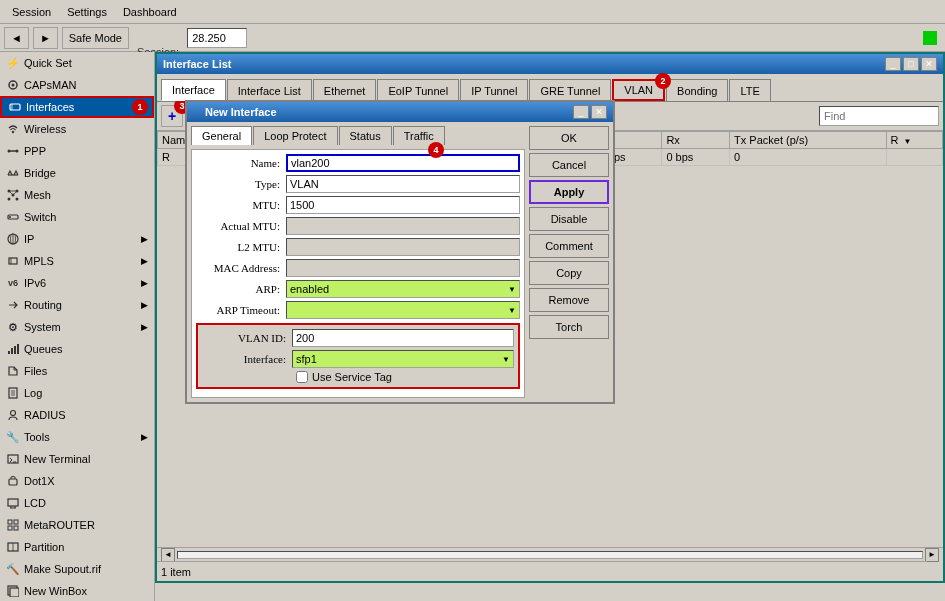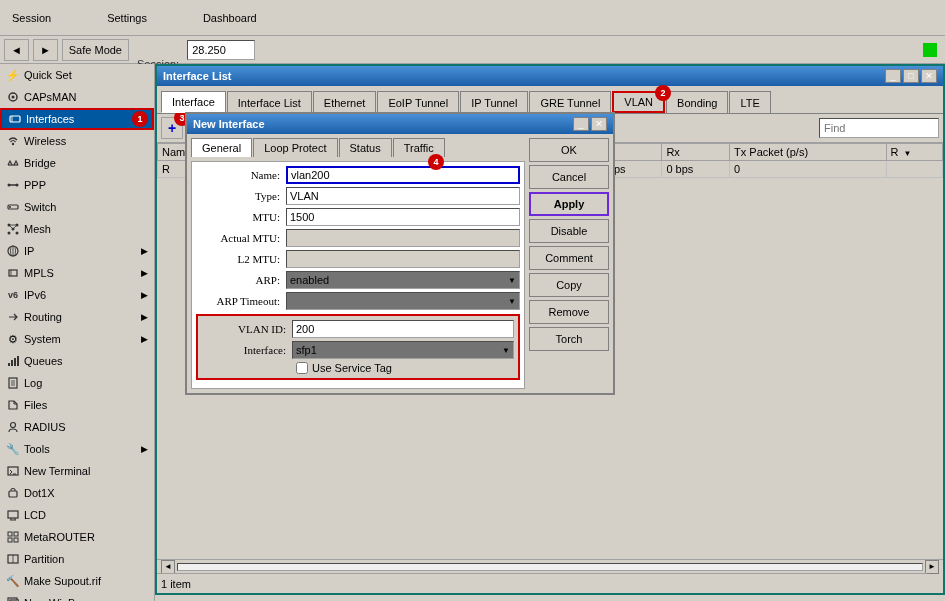--- a/index.html
+++ b/index.html
@@ -1,26 +1,26 @@
 <!DOCTYPE html>
 <html><head>
   <meta charset="utf-8">
   <style>
     * { box-sizing: border-box; margin: 0; padding: 0; font-family: 'Segoe UI', Tahoma, Geneva, Verdana, sans-serif; font-size: 11px; }
     body { background: #d4d0c8; overflow: hidden; width: 945px; height: 601px; }
 
     
-    .menubar { background: #d4d0c8; display: flex; align-items: center; height: 36px; border-bottom: 1px solid #a0a0a0; padding: 0 4px; gap: 40px; }
+    .menubar { background: #d4d0c8; display: flex; align-items: center; height: 24px; border-bottom: 1px solid #a0a0a0; padding: 0 4px; }
     .menubar-item { padding: 2px 8px; cursor: pointer; }
 
     
     .toolbar { background: #d4d0c8; display: flex; align-items: center; height: 28px; padding: 2px 4px; border-bottom: 1px solid #a0a0a0; gap: 4px; }
     .toolbar-btn { background: #d4d0c8; border: 1px solid #a0a0a0; padding: 2px 6px; cursor: pointer; display: flex; align-items: center; gap: 3px; height: 22px; }
     .session-label { color: #333; padding: 0 4px; margin-top: 28px; }
-    .session-value { background: white; border: 1px inset #a0a0a0; padding: 1px 4px; width: 68px; height: 20px; }
+    .session-value { background: white; border: 1px inset #a0a0a0; padding: 1px 4px; width: 60px; height: 20px; }
     .green-indicator { width: 14px; height: 14px; background: #00cc00; margin-left: auto; margin-right: 4px; }
 
     
     .main-layout { display: flex; height: 551px; }
 
     
     .sidebar { width: 155px; background: #d4d0c8; border-right: 1px solid #a0a0a0; overflow-y: auto; flex-shrink: 0; }
     .sidebar-item { display: flex; align-items: center; padding: 3px 6px; cursor: pointer; height: 22px; gap: 4px; position: relative; }
     .sidebar-item.highlighted { background: #0058a0; color: white; border: 2px solid #cc0000; }
     .sidebar-item .arrow { margin-left: auto; font-size: 9px; }
@@ -54,31 +54,31 @@
     
     .iface-table { width: 100%; border-collapse: collapse; }
     .iface-table th { background: #d4d0c8; border: 1px solid #a0a0a0; padding: 2px 4px; text-align: left; font-weight: normal; white-space: nowrap; }
     .iface-table td { border: 1px solid #c0c0c0; padding: 2px 4px; white-space: nowrap; }
     .table-header-row { background: #d4d0c8; }
     .table-container { overflow: auto; max-height: 200px; }
 
     
     .dialog-overlay { position: absolute; top: 48px; left: 30px; width: 430px; background: #d4d0c8; border: 2px solid #808080; z-index: 10; }
     .dialog-titlebar { background: linear-gradient(to bottom, #4a90d9, #1a5fa8); color: white; padding: 2px 6px; display: flex; align-items: center; justify-content: space-between; height: 20px; }
-    .dialog-title { font-weight: bold; }
+    .dialog-title { font-weight: bold; margin-left: 12px; }
     .dialog-ctrl { display: flex; gap: 2px; }
     .dialog-body { display: flex; padding: 4px; gap: 4px; }
     .dialog-form { flex: 1; }
     .dialog-tabs { display: flex; gap: 1px; margin-bottom: 4px; }
     .dialog-tab { padding: 3px 10px; background: #d4d0c8; border: 1px solid #808080; border-bottom: none; cursor: pointer; }
     .dialog-tab.active { background: white; }
     .form-row { display: flex; align-items: center; margin-bottom: 3px; }
     .form-label { width: 90px; text-align: right; padding-right: 6px; flex-shrink: 0; font-family: Liberation Serif, serif; }
     .form-input { flex: 1; height: 18px; border: 1px inset #a0a0a0; background: white; padding: 1px 3px; }
-    .form-select { flex: 1; height: 18px; border: 1px inset #a0a0a0; background: #737373; padding: 1px 3px; display: flex; align-items: center; justify-content: space-between; }
+    .form-select { flex: 1; height: 18px; border: 1px inset #a0a0a0; background: #bef264; padding: 1px 3px; display: flex; align-items: center; justify-content: space-between; }
     .form-select-arrow { font-size: 8px; }
     
     
     .vlan-section { border: 2px solid #cc0000; margin: 4px 0; padding: 4px; background: #d4d0c8; }
 
     
     .dialog-buttons { display: flex; flex-direction: column; gap: 3px; width: 80px; flex-shrink: 0; }
     .dialog-btn { height: 24px; background: #d4d0c8; border: 1px solid #808080; cursor: pointer; text-align: center; display: flex; align-items: center; justify-content: center; }
     .dialog-btn.active { border: 2px solid #cc0000; font-weight: bold; }
 
@@ -145,64 +145,64 @@
             <path d="M2 5 Q6 1 10 5" fill="none" stroke="#333" stroke-width="1.2"></path>
             <path d="M3.5 7 Q6 4 8.5 7" fill="none" stroke="#333" stroke-width="1.2"></path>
             <circle cx="6" cy="9" r="1.2" fill="#333"></circle>
           </svg>
       </span>
       <span>Wireless</span>
     </div>
     <div class="sidebar-item">
       <span class="sidebar-icon">
         <svg width="12" height="12" viewBox="0 0 12 12">
+            <line x1="2" y1="6" x2="10" y2="6" stroke="#333" stroke-width="1.5"></line>
+            <circle cx="2" cy="6" r="1.5" fill="#333"></circle>
+            <circle cx="10" cy="6" r="1.5" fill="#333"></circle>
+          </svg>
+      </span>
+      <span>PPP</span>
+    </div>
+    <div class="sidebar-item">
+      <span class="sidebar-icon">
+        <svg width="12" height="12" viewBox="0 0 12 12">
             <path d="M1 8 L3 4 L5 8" fill="none" stroke="#333" stroke-width="1.2"></path>
             <path d="M7 8 L9 4 L11 8" fill="none" stroke="#333" stroke-width="1.2"></path>
             <line x1="1" y1="8" x2="11" y2="8" stroke="#333" stroke-width="1.2"></line>
           </svg>
       </span>
       <span>Bridge</span>
-    </div>
-    <div class="sidebar-item">
-      <span class="sidebar-icon">
-        <svg width="12" height="12" viewBox="0 0 12 12">
-            <line x1="2" y1="6" x2="10" y2="6" stroke="#333" stroke-width="1.5"></line>
-            <circle cx="2" cy="6" r="1.5" fill="#333"></circle>
-            <circle cx="10" cy="6" r="1.5" fill="#333"></circle>
-          </svg>
-      </span>
-      <span>PPP</span>
-    </div>
-    <div class="sidebar-item">
-      <span class="sidebar-icon">
-        <svg width="12" height="12" viewBox="0 0 12 12">
-            <rect x="1" y="4" width="10" height="4" rx="1" fill="none" stroke="#333" stroke-width="1.2"></rect>
-            <circle cx="3" cy="6" r="1" fill="#333"></circle>
-          </svg>
-      </span>
-      <span>Switch</span>
     </div>
     <div class="sidebar-item">
       <span class="sidebar-icon">
         <svg width="12" height="12" viewBox="0 0 12 12">
             <circle cx="2" cy="2" r="1.5" fill="#333"></circle>
             <circle cx="10" cy="2" r="1.5" fill="#333"></circle>
             <circle cx="6" cy="6" r="1.5" fill="#333"></circle>
             <circle cx="2" cy="10" r="1.5" fill="#333"></circle>
             <circle cx="10" cy="10" r="1.5" fill="#333"></circle>
             <line x1="2" y1="2" x2="10" y2="2" stroke="#333" stroke-width="0.8"></line>
             <line x1="2" y1="2" x2="6" y2="6" stroke="#333" stroke-width="0.8"></line>
             <line x1="10" y1="2" x2="6" y2="6" stroke="#333" stroke-width="0.8"></line>
           </svg>
       </span>
       <span>Mesh</span>
     </div>
     <div class="sidebar-item">
       <span class="sidebar-icon">
         <svg width="12" height="12" viewBox="0 0 12 12">
+            <rect x="1" y="4" width="10" height="4" rx="1" fill="none" stroke="#333" stroke-width="1.2"></rect>
+            <circle cx="3" cy="6" r="1" fill="#333"></circle>
+          </svg>
+      </span>
+      <span>Switch</span>
+    </div>
+    <div class="sidebar-item">
+      <span class="sidebar-icon">
+        <svg width="12" height="12" viewBox="0 0 12 12">
             <circle cx="6" cy="6" r="5" fill="none" stroke="#333" stroke-width="1.2"></circle>
             <line x1="6" y1="1" x2="6" y2="11" stroke="#333" stroke-width="0.8"></line>
             <ellipse cx="6" cy="6" rx="2.5" ry="5" fill="none" stroke="#333" stroke-width="0.8"></ellipse>
           </svg>
       </span>
       <span>IP</span>
       <span class="arrow">▶</span>
     </div>
     <div class="sidebar-item">
       <span class="sidebar-icon">
@@ -240,36 +240,36 @@
             <rect x="4" y="5" width="2" height="6" fill="#333"></rect>
             <rect x="7" y="3" width="2" height="8" fill="#333"></rect>
             <rect x="10" y="1" width="2" height="10" fill="#333"></rect>
           </svg>
       </span>
       <span>Queues</span>
     </div>
     <div class="sidebar-item">
       <span class="sidebar-icon">
         <svg width="12" height="12" viewBox="0 0 12 12">
+            <path d="M2 2 L7 2 L10 5 L10 10 L2 10 Z" fill="none" stroke="#333" stroke-width="1.2"></path>
+            <path d="M7 2 L7 5 L10 5" fill="none" stroke="#333" stroke-width="1"></path>
+          </svg>
+      </span>
+      <span>Files</span>
+    </div>
+    <div class="sidebar-item">
+      <span class="sidebar-icon">
+        <svg width="12" height="12" viewBox="0 0 12 12">
             <rect x="2" y="1" width="8" height="10" fill="none" stroke="#333" stroke-width="1.2"></rect>
             <line x1="4" y1="4" x2="8" y2="4" stroke="#333" stroke-width="0.8"></line>
             <line x1="4" y1="6" x2="8" y2="6" stroke="#333" stroke-width="0.8"></line>
             <line x1="4" y1="8" x2="8" y2="8" stroke="#333" stroke-width="0.8"></line>
           </svg>
       </span>
       <span>Log</span>
-    </div>
-    <div class="sidebar-item">
-      <span class="sidebar-icon">
-        <svg width="12" height="12" viewBox="0 0 12 12">
-            <path d="M2 2 L7 2 L10 5 L10 10 L2 10 Z" fill="none" stroke="#333" stroke-width="1.2"></path>
-            <path d="M7 2 L7 5 L10 5" fill="none" stroke="#333" stroke-width="1"></path>
-          </svg>
-      </span>
-      <span>Files</span>
     </div>
     <div class="sidebar-item">
       <span class="sidebar-icon">
         <svg width="12" height="12" viewBox="0 0 12 12">
             <circle cx="6" cy="4" r="2.5" fill="none" stroke="#333" stroke-width="1.2"></circle>
             <path d="M2 11 Q2 8 6 8 Q10 8 10 11" fill="none" stroke="#333" stroke-width="1.2"></path>
           </svg>
       </span>
       <span>RADIUS</span>
     </div>
@@ -492,20 +492,24 @@
             </div>
             <div class="form-row">
               <span class="form-label">Actual MTU:</span>
               <input class="form-input" type="text" style="background: rgb(212, 208, 200);">
             </div>
             <div class="form-row">
               <span class="form-label">L2 MTU:</span>
               <input class="form-input" type="text" style="background: rgb(212, 208, 200);">
             </div>
             <div class="form-row">
+              <span class="form-label">MAC Address:</span>
+              <input class="form-input" type="text" style="background: rgb(212, 208, 200);">
+            </div>
+            <div class="form-row">
               <span class="form-label">ARP:</span>
               <div class="form-select">
                 <span>enabled</span>
                 <span class="form-select-arrow">▼</span>
               </div>
             </div>
             <div class="form-row">
               <span class="form-label">ARP Timeout:</span>
               <div class="form-select">
                 <span></span>

